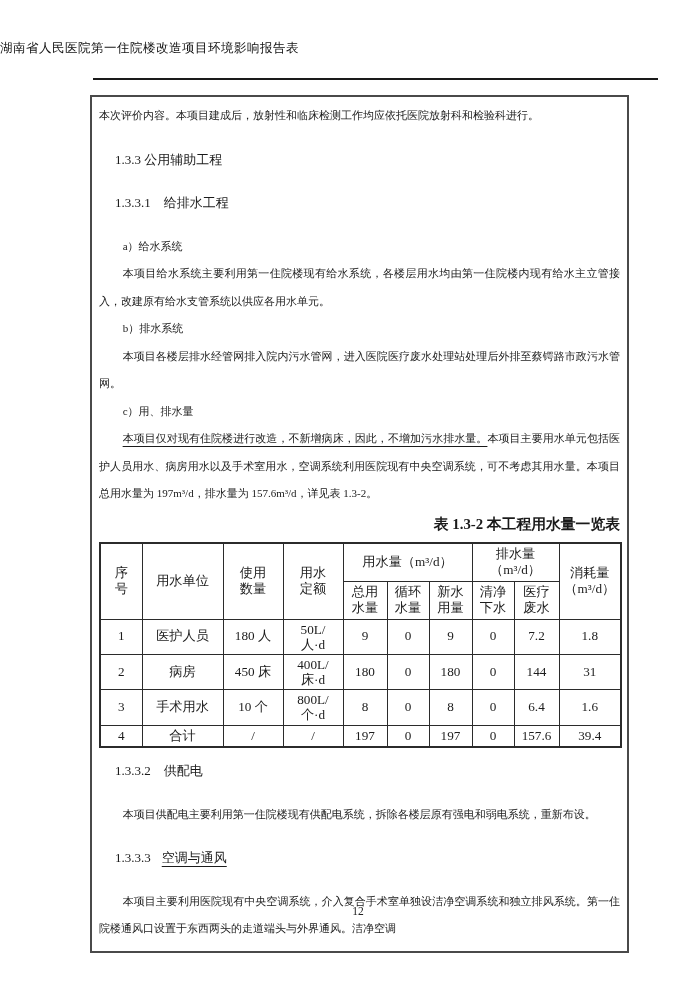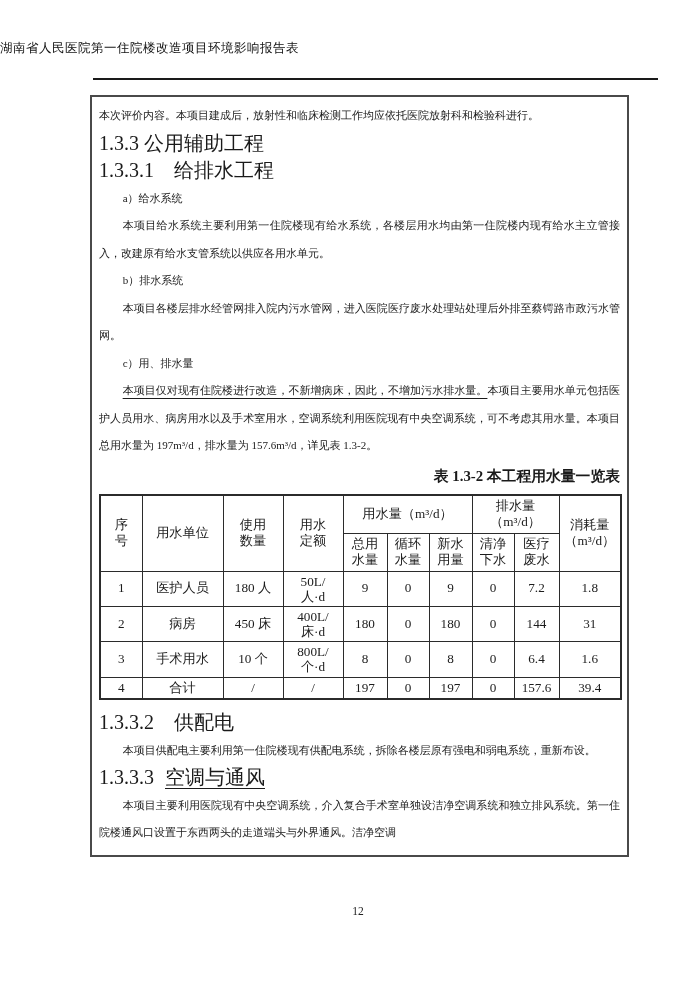--- a/index.html
+++ b/index.html
@@ -28,21 +28,21 @@
     border:2px solid #4a4a4a;
     padding:5px 7px 8px 7px;
   }
   .para{
     font-size:11px;
     line-height:27.5px;
     text-align:justify;
     margin:0;
   }
   .indent{text-indent:2.15em;}
-  .heading{font-size:20px;line-height:27.5px;margin:0;}
+  .heading{font-size:13px;line-height:27.5px;margin:16px;}
   .u{text-decoration:underline;text-underline-offset:4px;text-decoration-thickness:1px;text-align:right;}
   .h-num{margin-right:11px;}
   .table-title{
     text-align:right;
     font-weight:bold;
     font-size:14.8px;
     line-height:27px;
     margin:3px 0 4px 0;
   }
   table.water{

